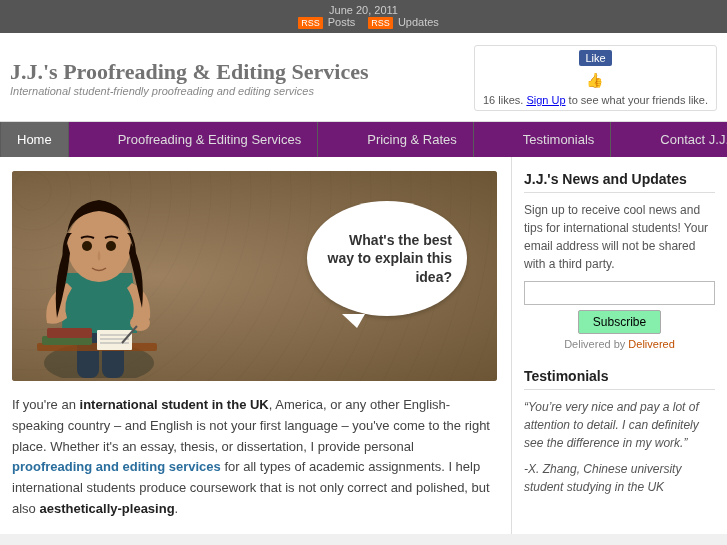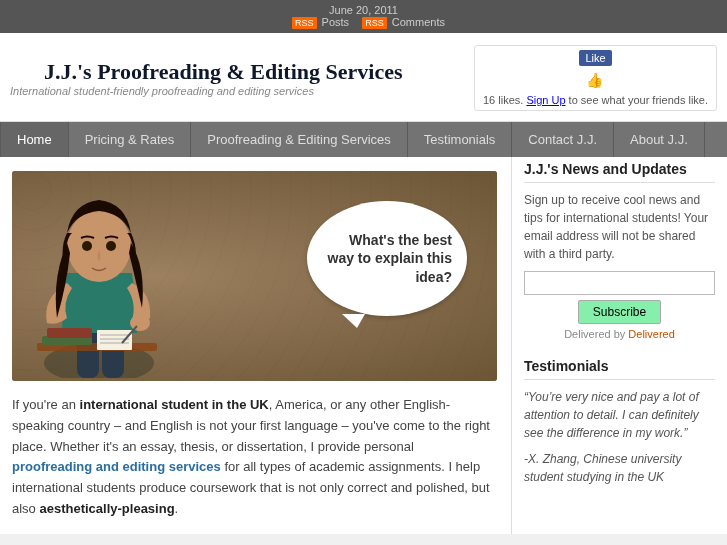--- a/index.html
+++ b/index.html
@@ -32,23 +32,22 @@
       background: white;
       padding: 12px 10px 10px 10px;
       display: flex;
       align-items: center;
       justify-content: space-between;
       border-bottom: 1px solid #ddd;
     }
     #header-left h1 {
       font-size: 22px;
       font-weight: bold;
-      color: #0f172a;
+      color: #737373;
       font-family: Georgia, serif;
-      margin-left: 34px;
     }
     #header-left p {
       font-size: 11px;
       color: #888;
       font-style: italic;
     }
     #header-right {
       display: flex;
       align-items: center;
       font-size: 11px;
@@ -73,23 +72,24 @@
       border-radius: 2px;
       cursor: pointer;
     }
     .fb-thumbs {
       color: #3b5998;
       font-size: 14px;
     }
 
     
     #nav {
-      background: #737373;
+      background: #701a75;
       display: flex;
       align-items: stretch;
+      gap: 33px;
     }
     #nav a {
       color: #ddd;
       text-decoration: none;
       padding: 10px 16px;
       font-size: 13px;
       display: block;
       border-right: 1px solid #5a5a5a;
       white-space: nowrap;
     }
@@ -180,21 +180,21 @@
       font-size: 13px;
       line-height: 1.6;
       color: #444;
     }
     #body-text strong { font-weight: bold; color: #222; }
     #body-text a { color: #2a6e9e; text-decoration: none; font-weight: bold; }
 
     
     #sidebar {
       width: 215px;
-      padding: 4px 12px;
+      padding: 14px 12px;
       background: white;
       flex-shrink: 0;
     }
     .sidebar-section { margin-bottom: 18px; }
     .sidebar-section h3 {
       font-size: 14px;
       font-weight: bold;
       color: #222;
       border-bottom: 1px solid #ddd;
       padding-bottom: 5px;
@@ -249,21 +249,21 @@
 
 <div id="top-bar">
   <span>June 20, 2011</span>
   <div class="rss-links">
     <a href="#">
       <span class="rss-icon">RSS</span>
       <span>Posts</span>
     </a>
     <a href="#">
       <span class="rss-icon">RSS</span>
-      <span>Comments</span>
+      <span>Updates</span>
     </a>
   </div>
 </div>
 
 <div id="header">
   <div id="header-left">
     <h1>J.J.'s Proofreading &amp; Editing Services</h1>
     <p>International student-friendly proofreading and editing services</p>
   </div>
   <div id="header-right">
@@ -274,22 +274,22 @@
         <span>16 likes.</span>
         <a href="#">Sign Up</a>
         <span>to see what your friends like.</span>
       </div>
     </div>
   </div>
 </div>
 
 <nav id="nav">
   <a href="#" class="active">Home</a>
+  <a href="#">Proofreading &amp; Editing Services</a>
   <a href="#">Pricing &amp; Rates</a>
-  <a href="#">Proofreading &amp; Editing Services</a>
   <a href="#">Testimonials</a>
   <a href="#">Contact J.J.</a>
   <a href="#">About J.J.</a>
 </nav>
 
 <div id="main">
 
   <div id="content">
 
     <div id="hero-image">

